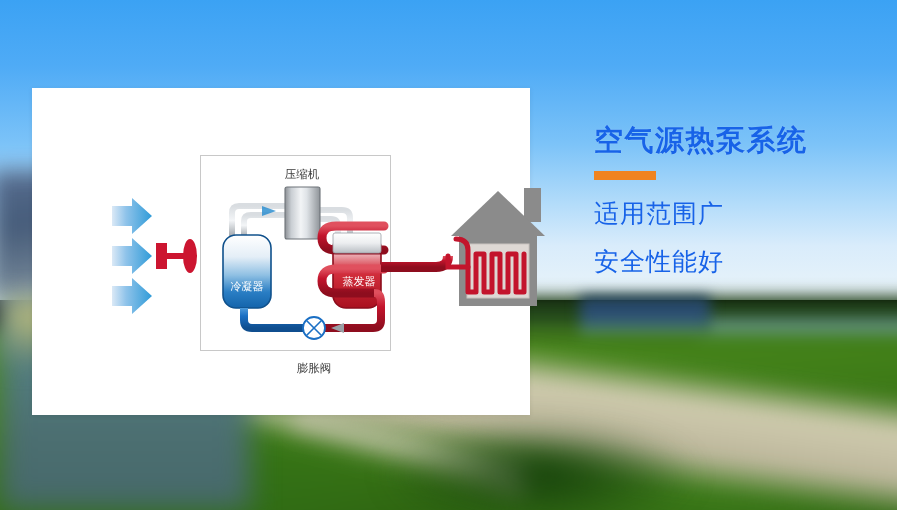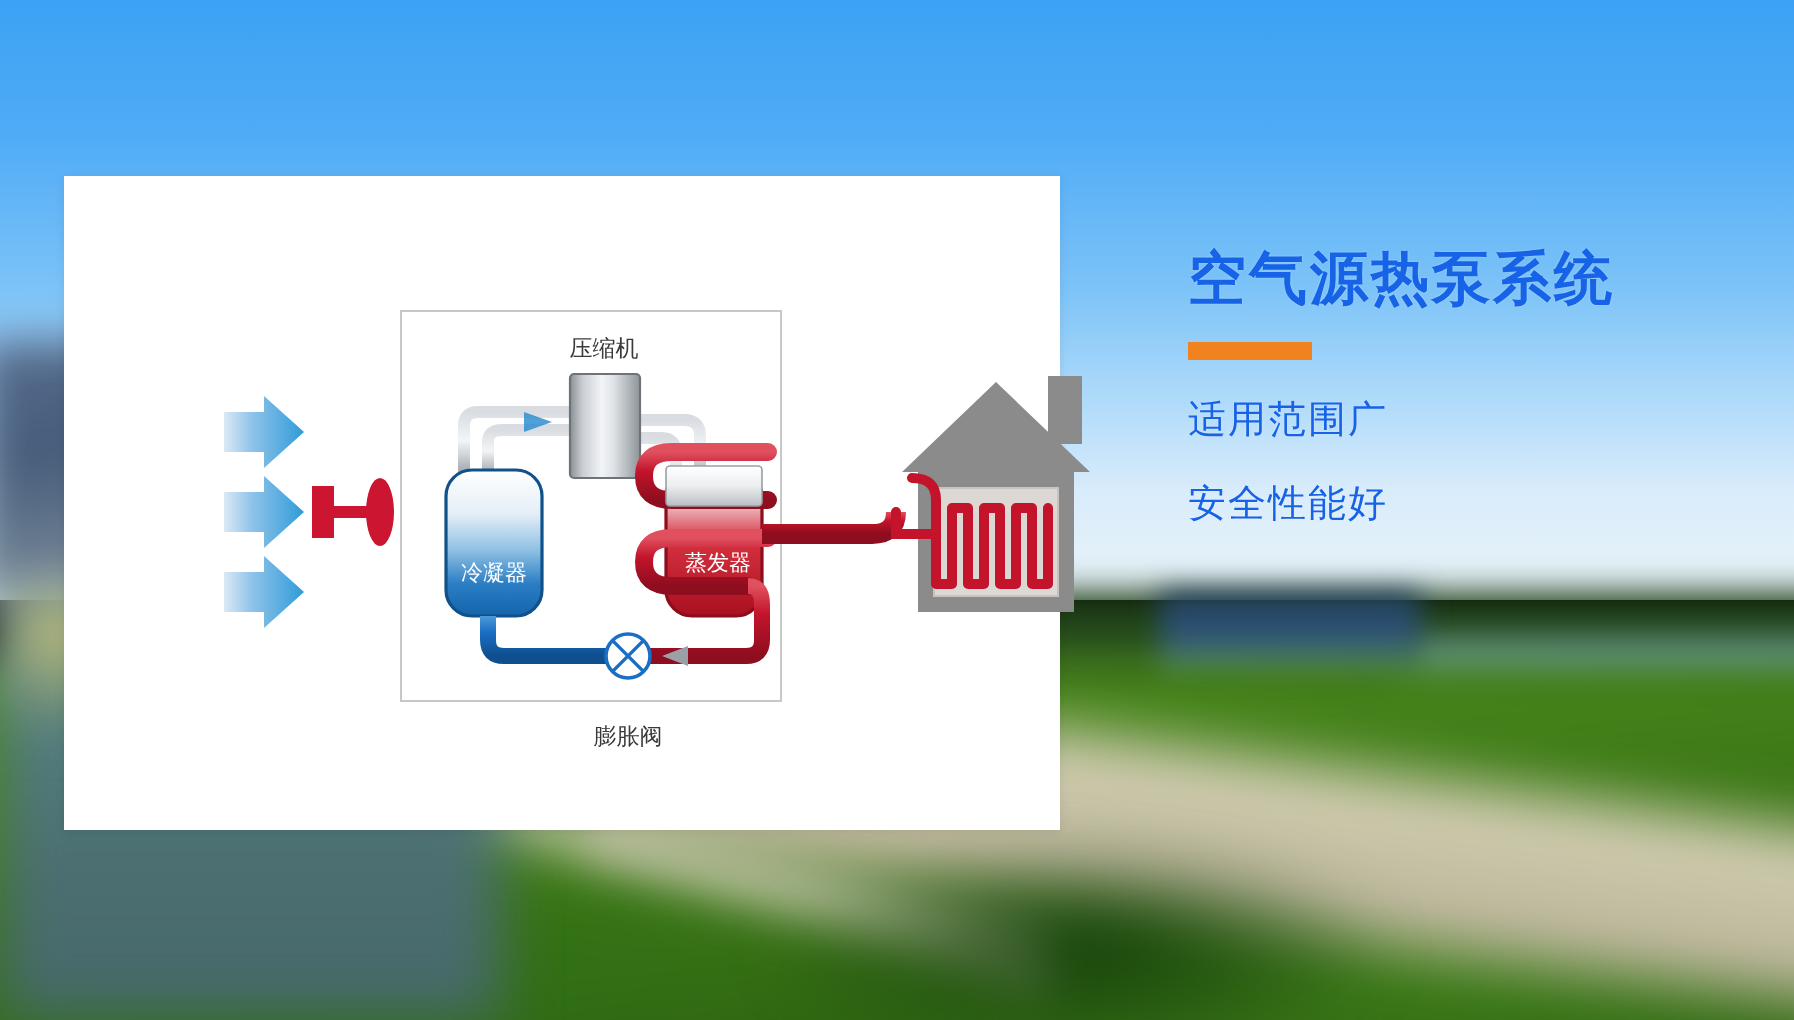--- a/index.html
+++ b/index.html
@@ -161,21 +161,21 @@
   .accent-bar {
     margin-top: 14px;
     width: 62px;
     height: 9px;
     background: #f08320;
   }
   .bullets {
     margin-top: 21px;
   }
   .bullet {
-    font-size: 19px;
+    font-size: 25px;
     color: #1763e8;
     letter-spacing: 1px;
     line-height: 1.0;
     margin-bottom: 23px;
     white-space: nowrap;
     text-shadow: 0 0 1px rgba(255,255,255,.4);
   }
   .bullet:last-child { margin-bottom: 16px; }
 </style>
 </head>

